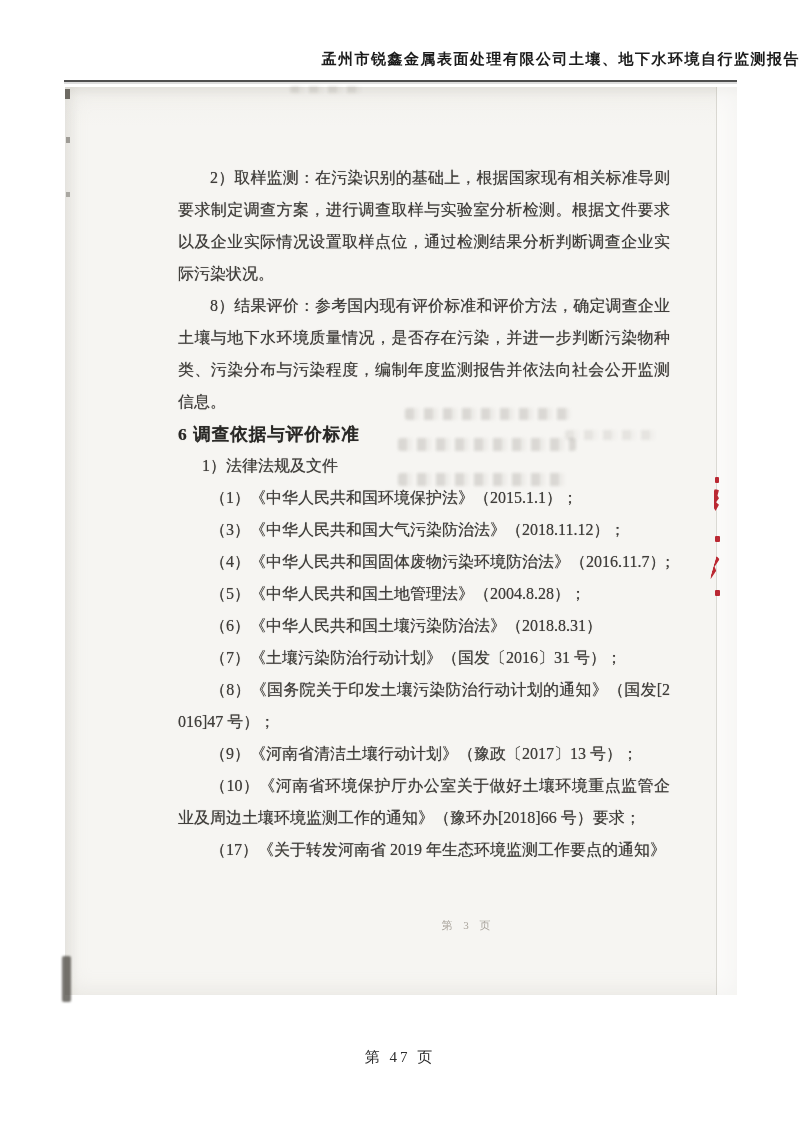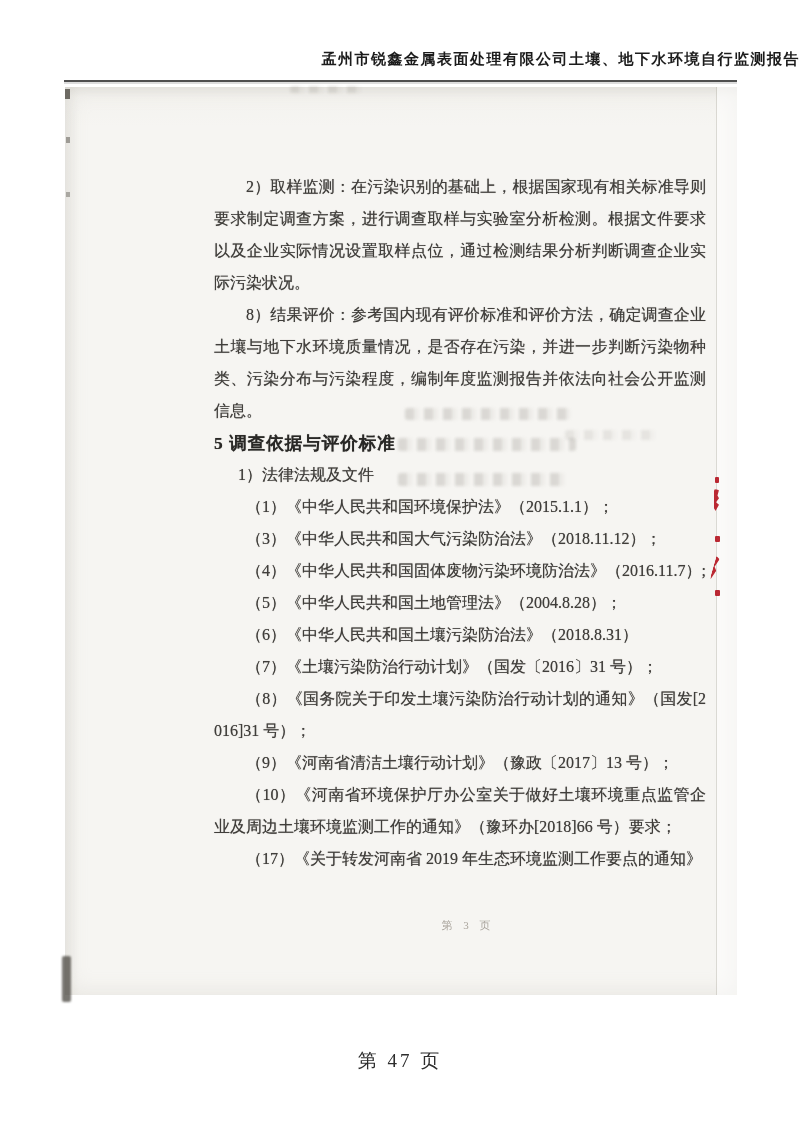--- a/index.html
+++ b/index.html
@@ -29,25 +29,24 @@
   .scan-seam{
     position:absolute;left:651px;top:0;width:1px;height:100%;
     background:rgba(170,165,155,.35);
   }
   .scan-right-light{
     position:absolute;right:0;top:0;width:20px;height:100%;
     background:rgba(255,255,255,.55);
   }
   
   .content{
-    position:absolute;left:113px;top:84px;width:492px;
+    position:absolute;left:113px;top:75px;width:492px;
     font-size:16px;line-height:32px;color:#403e3b;
     text-align:justify;word-break:break-all;
     text-shadow:0 0 .7px rgba(70,68,64,.75);
-    margin-left:36px;
   }
   .content p{margin:0;text-indent:2em;}
   .content p.section-heading{
     text-indent:0;font-weight:bold;font-size:17.5px;color:#292826;
     letter-spacing:1px;
   }
   .content p.subsection{text-indent:1.5em;}
   .scan-footer{
     position:absolute;left:17px;top:831px;width:772px;text-align:center;
     font-size:11px;color:#a9a49c;letter-spacing:4px;
@@ -68,46 +67,46 @@
   .stamp-m1{left:650px;top:390px;width:4px;height:6px;}
   .stamp-m2{left:649px;top:402px;width:5px;height:22px;border-radius:2px;
             clip-path:polygon(0 0,100% 4%,70% 30%,100% 42%,40% 60%,100% 72%,30% 100%,0 88%);}
   .stamp-m3{left:650px;top:449px;width:5px;height:6px;}
   .stamp-m4{left:648px;top:469px;width:4px;height:24px;transform:rotate(16deg);
             clip-path:polygon(0 0,100% 10%,30% 45%,100% 60%,20% 100%,0 80%);}
   .stamp-m5{left:650px;top:503px;width:5px;height:6px;}
   
   .page-footer{
     position:absolute;left:0;top:1048px;width:800px;text-align:center;
-    font-size:19px;color:#2d2d2d;letter-spacing:3px;
+    font-size:15px;color:#2d2d2d;letter-spacing:3px;
   }
 </style>
 </head>
 <body>
 
 <div class="doc-header">孟州市锐鑫金属表面处理有限公司土壤、地下水环境自行监测报告</div>
 <div class="header-rule"></div>
 
 <div class="scan-page">
 
   <div class="scan-right-light"></div>
   <div class="scan-seam"></div>
 
   <div class="content">
     <p>2）取样监测：在污染识别的基础上，根据国家现有相关标准导则要求制定调查方案，进行调查取样与实验室分析检测。根据文件要求以及企业实际情况设置取样点位，通过检测结果分析判断调查企业实际污染状况。</p>
     <p>8）结果评价：参考国内现有评价标准和评价方法，确定调查企业土壤与地下水环境质量情况，是否存在污染，并进一步判断污染物种类、污染分布与污染程度，编制年度监测报告并依法向社会公开监测信息。</p>
-    <p class="section-heading">5 调查依据与评价标准</p>
+    <p class="section-heading">6 调查依据与评价标准</p>
     <p class="subsection">1）法律法规及文件</p>
     <p>（1）《中华人民共和国环境保护法》（2015.1.1）；</p>
     <p>（3）《中华人民共和国大气污染防治法》（2018.11.12）；</p>
     <p>（4）《中华人民共和国固体废物污染环境防治法》（2016.11.7）;</p>
     <p>（5）《中华人民共和国土地管理法》（2004.8.28）；</p>
     <p>（6）《中华人民共和国土壤污染防治法》（2018.8.31）</p>
     <p>（7）《土壤污染防治行动计划》（国发〔2016〕31 号）；</p>
-    <p>（8）《国务院关于印发土壤污染防治行动计划的通知》（国发[2016]31 号）；</p>
+    <p>（8）《国务院关于印发土壤污染防治行动计划的通知》（国发[2016]47 号）；</p>
     <p>（9）《河南省清洁土壤行动计划》（豫政〔2017〕13 号）；</p>
     <p>（10）《河南省环境保护厅办公室关于做好土壤环境重点监管企业及周边土壤环境监测工作的通知》（豫环办[2018]66 号）要求；</p>
     <p>（17）《关于转发河南省 2019 年生态环境监测工作要点的通知》</p>
   </div>
 
   <div class="scan-footer">第 3 页</div>
 
   <div class="smudge" style="left:340px;top:321px;width:165px;height:12px;"></div>
   <div class="smudge" style="left:333px;top:351px;width:178px;height:13px;"></div>
   <div class="smudge" style="left:333px;top:386px;width:170px;height:13px;"></div>

